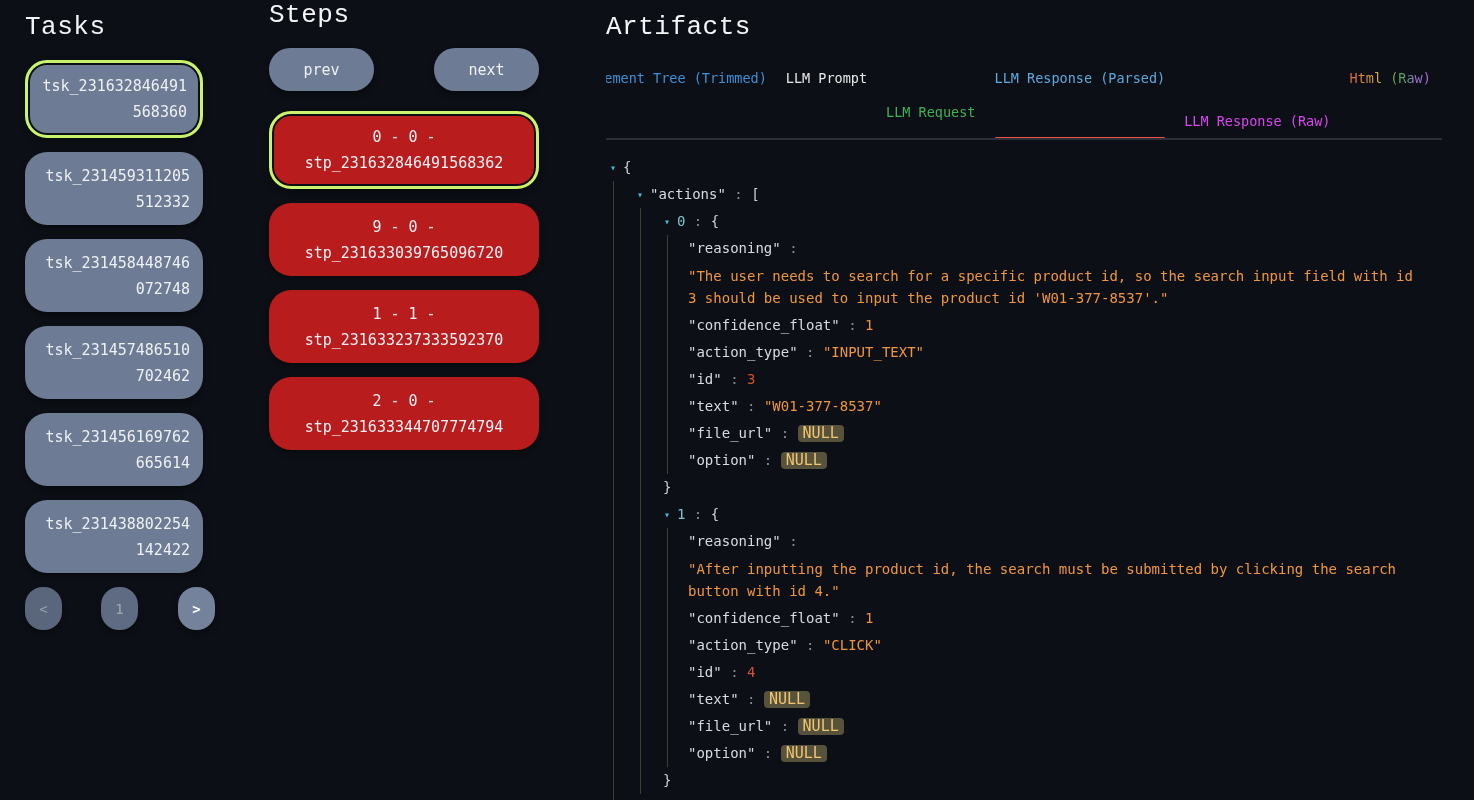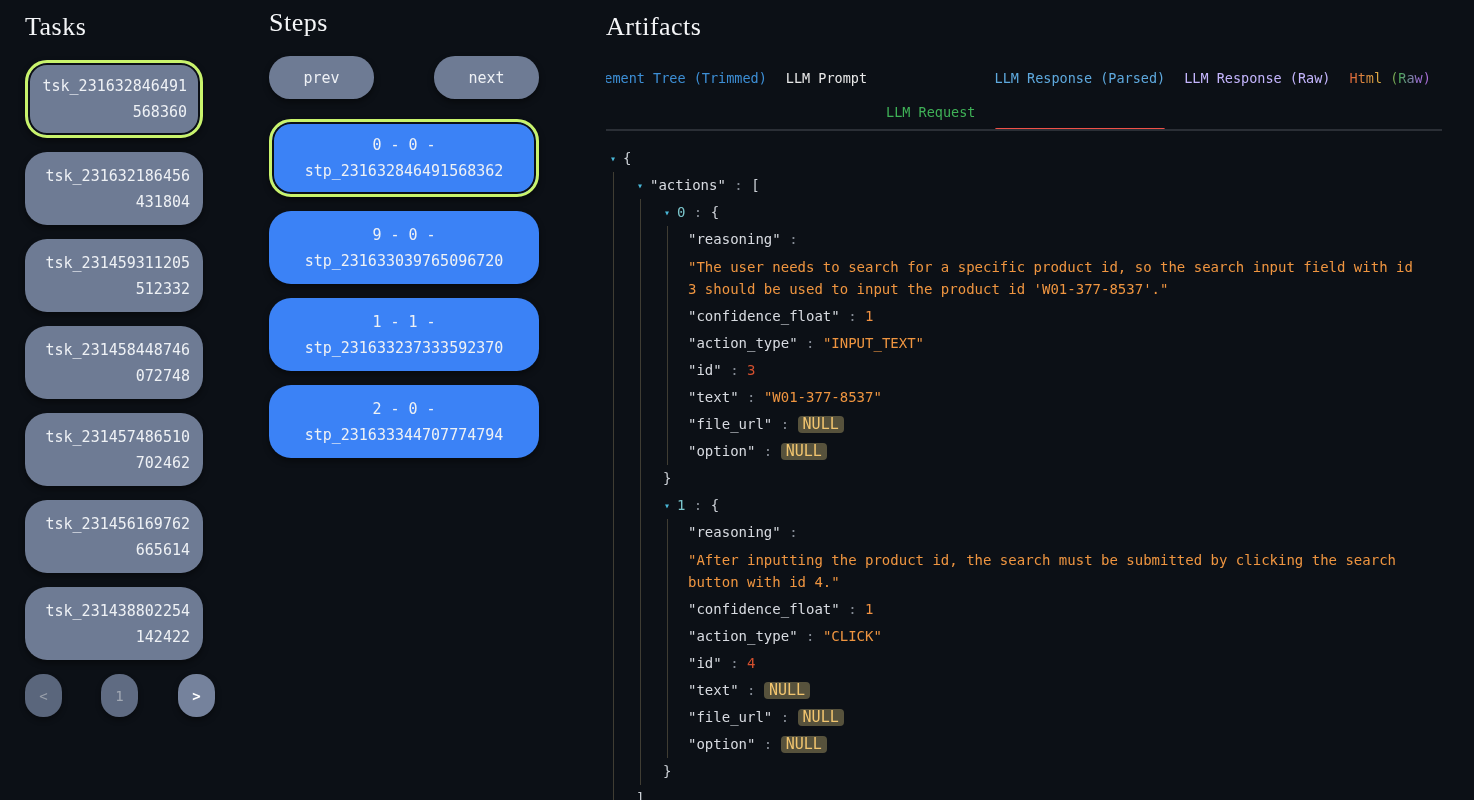--- a/index.html
+++ b/index.html
@@ -1,20 +1,20 @@
 <!DOCTYPE html>
 <html><head>
 <meta charset="utf-8">
 <style>
   * { margin:0; padding:0; box-sizing:border-box; }
   html,body { width:1474px; height:800px; overflow:hidden; }
   body { background:#0c1016; font-family:"DejaVu Sans Mono", monospace; position:relative; }
 
   .col-title {
-    font-family:Liberation Serif, serif;
+    font-family:Liberation Mono, monospace;
     font-weight:500; font-size:26px; color:#f4f5f7; letter-spacing:.5px;
   }
 
   
   #tasks-col { position:absolute; left:25px; top:12px; width:178px; }
   #task-list { margin-top:18px; }
   .task-btn {
     width:178px; min-height:73px; margin-bottom:14px;
     background:#6e7b94; border-radius:22px; border:none;
     color:#eef1f5; font-family:"DejaVu Sans Mono", monospace; font-size:15px;
@@ -32,31 +32,31 @@
     width:37px; height:43px; border-radius:18px; background:#68758e;
     color:#b3bac6; font-family:"DejaVu Sans Mono", monospace; font-size:14px;
     display:flex; align-items:center; justify-content:center; border:none; cursor:pointer;
     box-shadow:0 3px 6px rgba(0,0,0,.4);
   }
   #page-prev { position:absolute; left:0; opacity:.85; }
   #page-num  { position:absolute; left:76px; opacity:.9; }
   #page-next { position:absolute; left:153px; background:#75829c; color:#ffffff; font-weight:bold; }
 
   
-  #steps-col { position:absolute; left:269px; top:8px; width:270px; }
+  #steps-col { position:absolute; left:269px; top:0; width:270px; }
   #step-nav { margin-top:18px; display:flex; justify-content:space-between; }
   .nav-btn {
     width:105px; height:43px; border-radius:21px; background:#6e7b94; border:none;
     color:#eef1f5; font-family:"DejaVu Sans Mono", monospace; font-size:15px; cursor:pointer;
     box-shadow:0 3px 6px rgba(0,0,0,.45);
   }
   #step-list { margin-top:20px; }
   .step-btn {
     width:270px; min-height:73px; margin-bottom:14px;
-    background:#3b82f6; border-radius:22px; border:none;
+    background:#b91c1c; border-radius:22px; border:none;
     color:#eef1f5; font-family:"DejaVu Sans Mono", monospace; font-size:15px;
     line-height:26px; text-align:center; padding:10px 15px; cursor:pointer;
     box-shadow:0 3px 6px rgba(0,0,0,.45);
     display:flex; align-items:center; justify-content:center; flex-wrap:wrap;
   }
 
   
   #artifacts-col { position:absolute; left:606px; top:12px; width:836px; }
   #tab-bar {
     margin-top:28px; display:flex; gap:19px; overflow:hidden;
@@ -102,21 +102,20 @@
     vertical-align:middle; margin-top:-2px;
   }
 </style>
 </head>
 <body>
 
 <div id="tasks-col">
   <div class="col-title">Tasks</div>
   <div id="task-list">
       <button class="task-btn selected">tsk_231632846491568360</button>
-      <button class="task-btn">tsk_231632186456431804</button>
       <button class="task-btn">tsk_231459311205512332</button>
       <button class="task-btn">tsk_231458448746072748</button>
       <button class="task-btn">tsk_231457486510702462</button>
       <button class="task-btn">tsk_231456169762665614</button>
       <button class="task-btn">tsk_231438802254142422</button>
     </div>
   <div id="pagination">
     <button class="page-pill" id="page-prev">&lt;</button>
     <button class="page-pill" id="page-num">1</button>
     <button class="page-pill" id="page-next">&gt;</button>
@@ -137,21 +136,21 @@
     </div>
 </div>
 
 <div id="artifacts-col">
   <div class="col-title">Artifacts</div>
   <div id="tab-bar">
       <span class="tab clipped" style="color: rgb(61, 143, 214);">Element Tree (Trimmed)</span>
       <span class="tab" style="color: rgb(232, 232, 232);">LLM Prompt</span>
       <span class="tab" style="color: rgb(63, 177, 87); margin-top: 34px;">LLM Request</span>
       <span class="tab active" style="color: rgb(94, 169, 222);">LLM Response (Parsed)</span>
-      <span class="tab" style="color: #c4b5fd;">LLM Response (Raw)</span>
+      <span class="tab" style="color: #d946ef; margin-top: 43px;">LLM Response (Raw)</span>
       <span class="tab rainbow">Html (Raw)</span>
     </div>
   <div id="tree">
       <div class="line open">
         <span class="arrow">▾</span>
         <span class="content"><span class="tk-punc">{</span></span>
       </div>
       <div class="line open">
         <span class="g"></span>
         <span class="arrow">▾</span>

